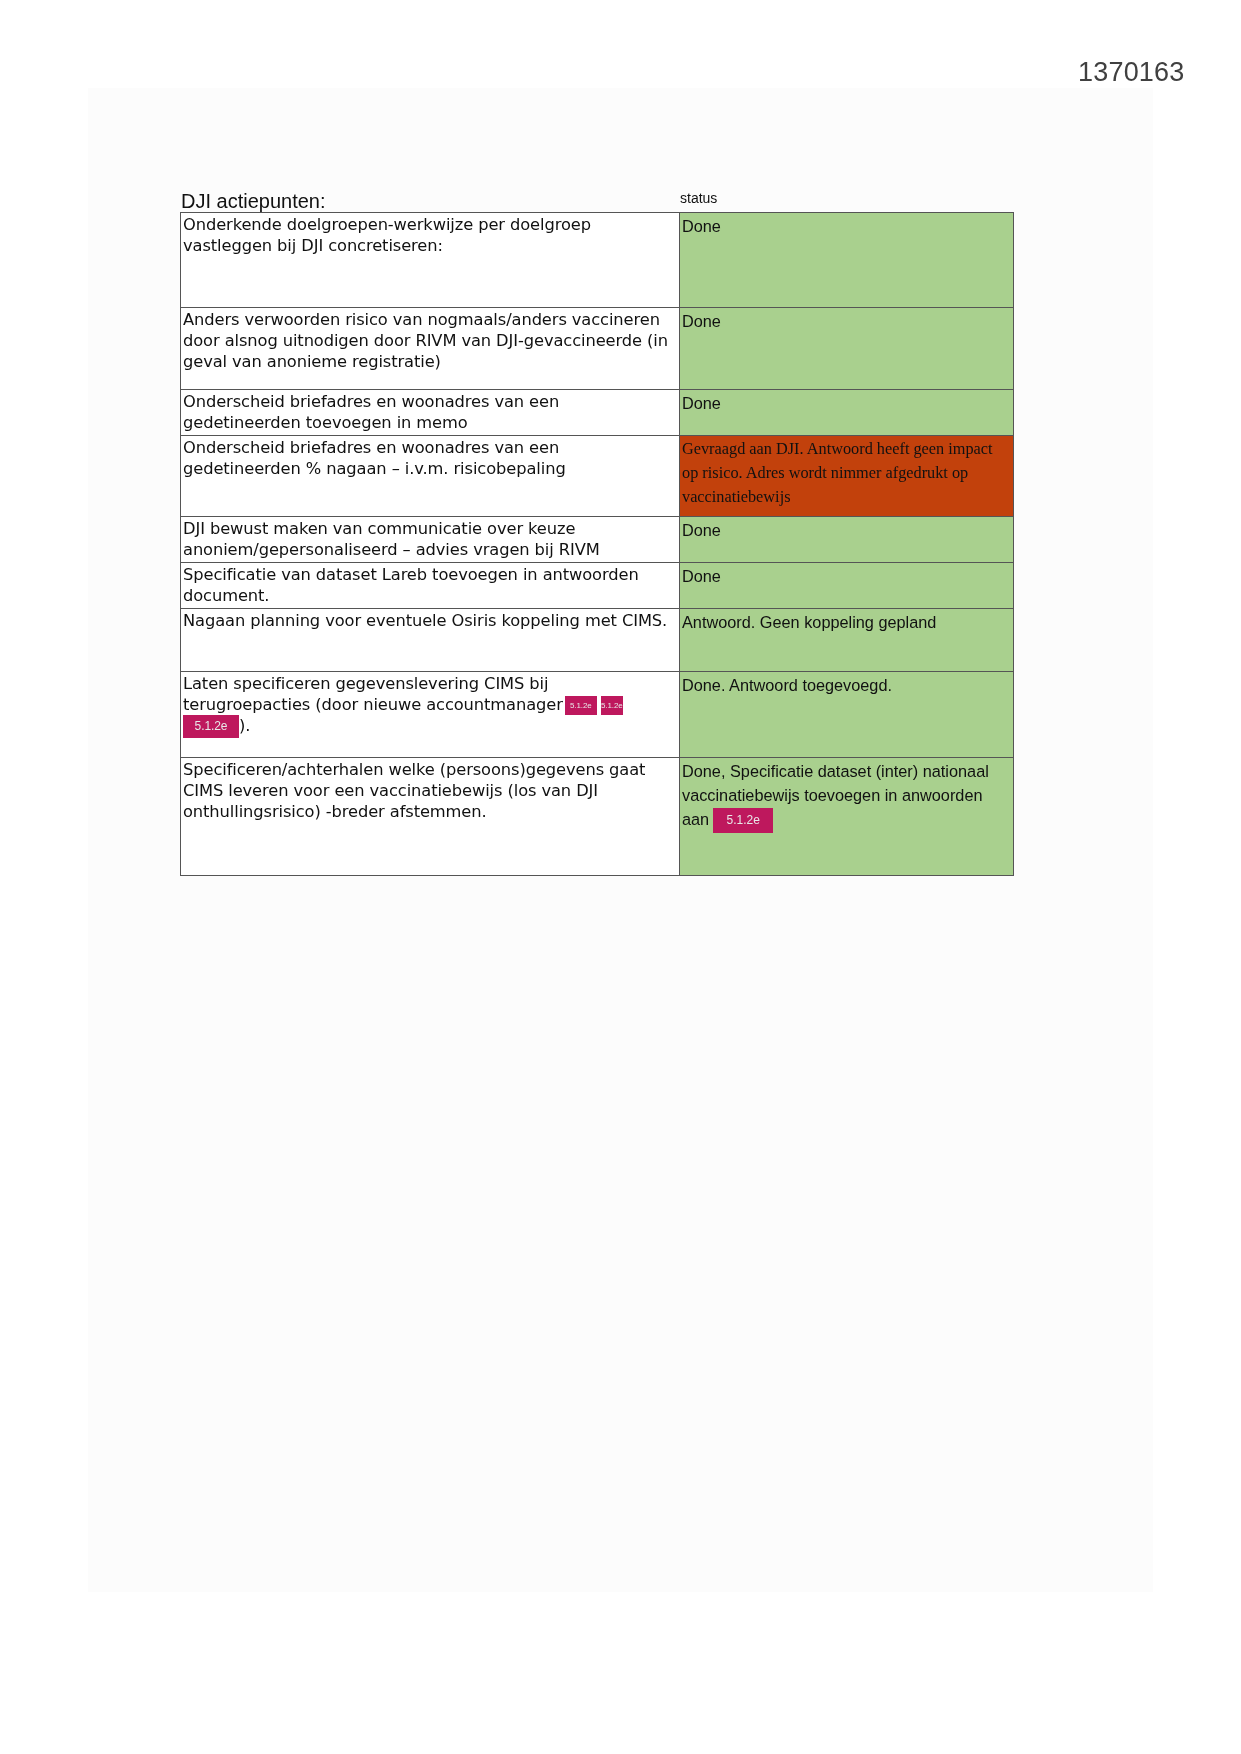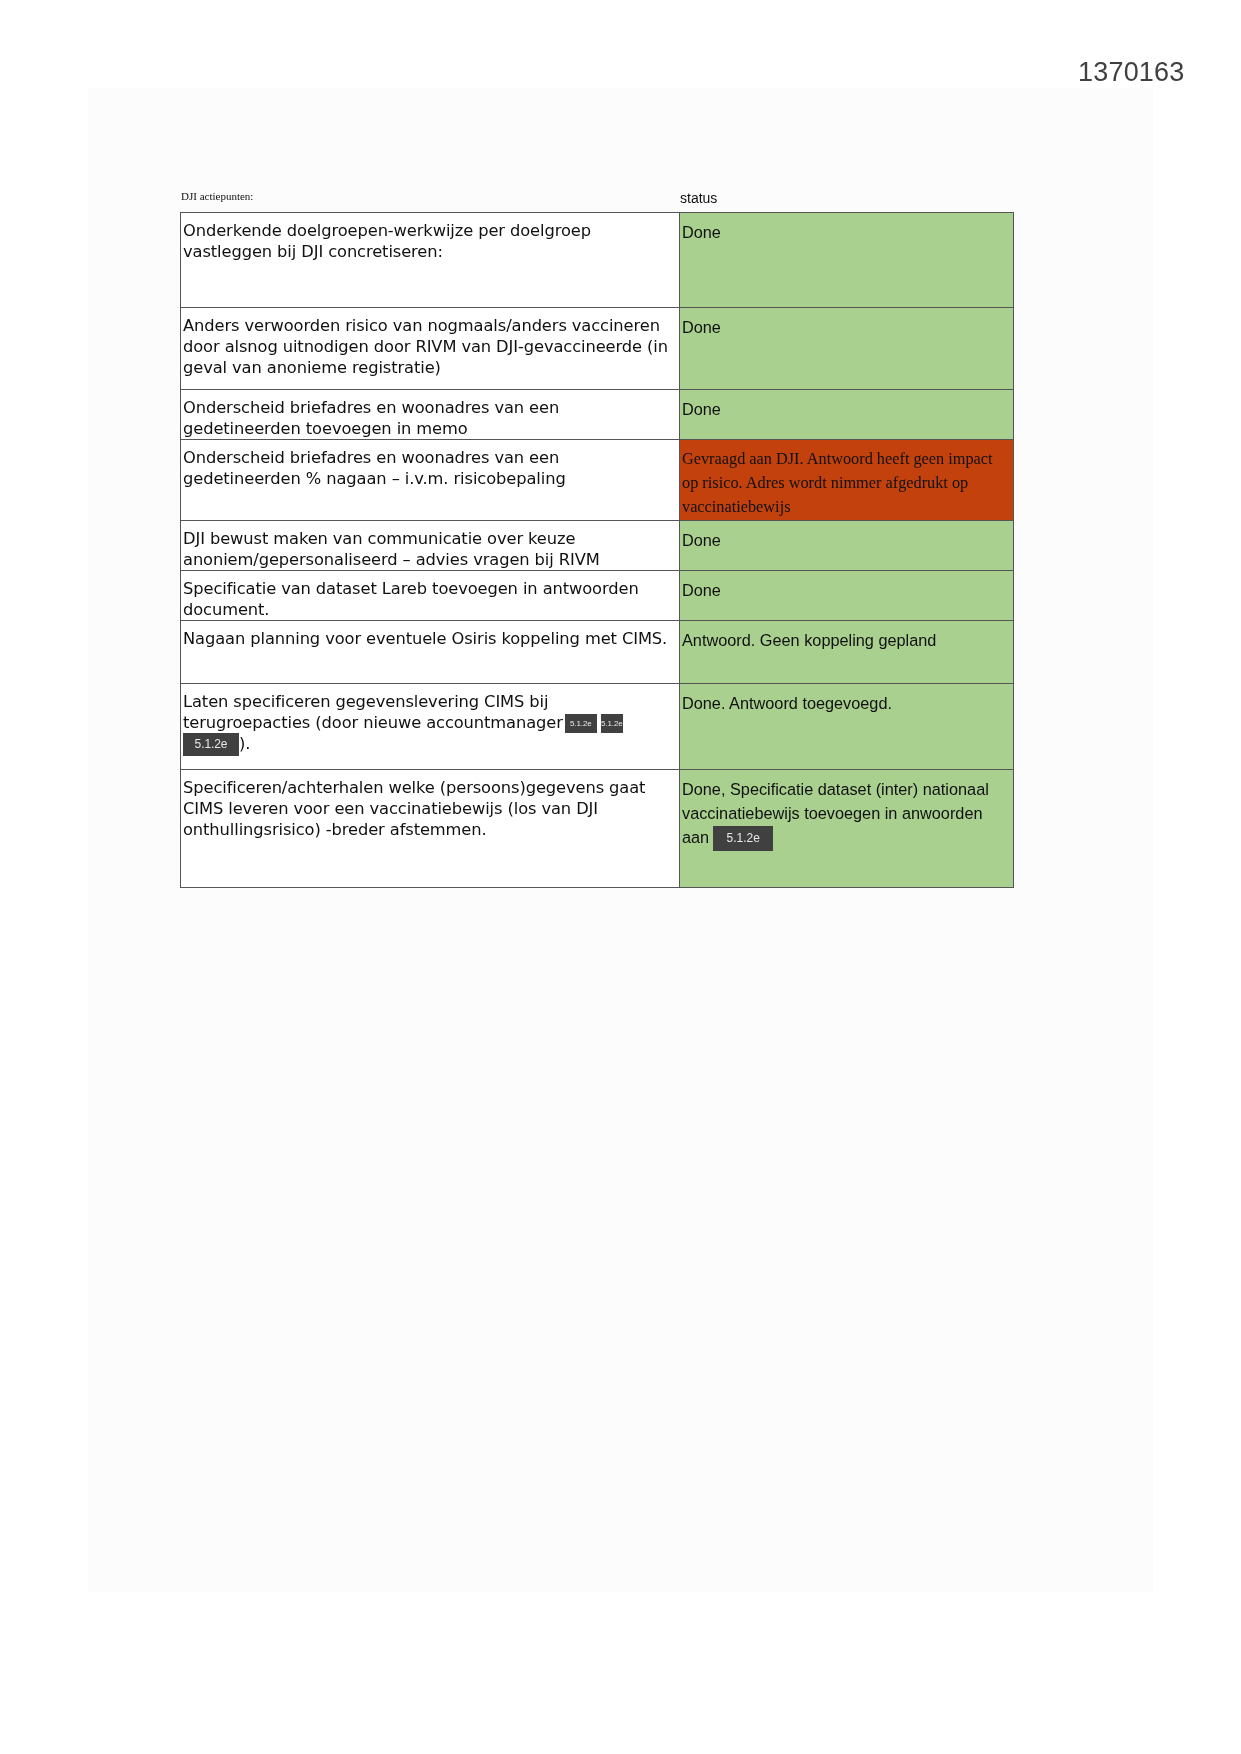--- a/index.html
+++ b/index.html
@@ -11,49 +11,49 @@
       position:absolute; left:88px; top:88px; width:1065px; height:1504px;
       background:#fcfcfc;
     }
     .page-number {
       position:absolute; left:1078px; top:57px;
       font-family:"Liberation Sans", sans-serif; font-size:27px; color:#404040;
       letter-spacing:0.2px;
     }
     .col-head {
       position:absolute; top:190px;
-      font-family:Liberation Serif, serif; font-size:11px; color:#111;
+      font-family:Liberation Sans, sans-serif; font-size:20px; color:#111;
     }
     .col-head.status {
       font-family:"Liberation Sans", sans-serif; font-size:14px;
     }
     table.actions {
       position:absolute; left:180px; top:212px;
       border-collapse:collapse; table-layout:fixed;
       width:834px;
     }
     table.actions td {
       border:1.5px solid #555;
-      vertical-align:top; padding:7px 2px 0 2px;
+      vertical-align:top; padding:1px 2px 0 2px;
       color:#111; overflow:hidden;
     }
     td.item {
       width:494px;
       font-family:"DejaVu Sans", sans-serif; font-size:16.3px; line-height:21px;
       letter-spacing:-0.1px;
       background:#fff;
     }
     td.status {
       font-family:"Liberation Sans", sans-serif; font-size:16.3px; line-height:24px;
       padding-top:2px;
     }
     td.status.green { background:#a9d08e; }
     td.status.white { background:#c2410c;font-family:Liberation Serif, serif; }
     .redact {
-      display:inline-block; background:#404040; color:#e8e8e8;
+      display:inline-block; background:#be185d; color:#e8e8e8;
       font-family:"Liberation Sans", sans-serif; vertical-align:middle;
       text-align:center;
     }
     .redact.small { font-size:8px; width:32px; height:19px; line-height:19px; margin-left:2px; }
     .redact.tiny { font-size:8px; width:22px; height:19px; line-height:19px; margin-left:4px; overflow:hidden; }
     .redact.large { font-size:12px; width:56px; height:23px; line-height:23px; }
     .redact.status-r { font-size:12px; width:60px; height:25px; line-height:25px; margin-left:4px; }
   </style>
 </head>
 <body>

